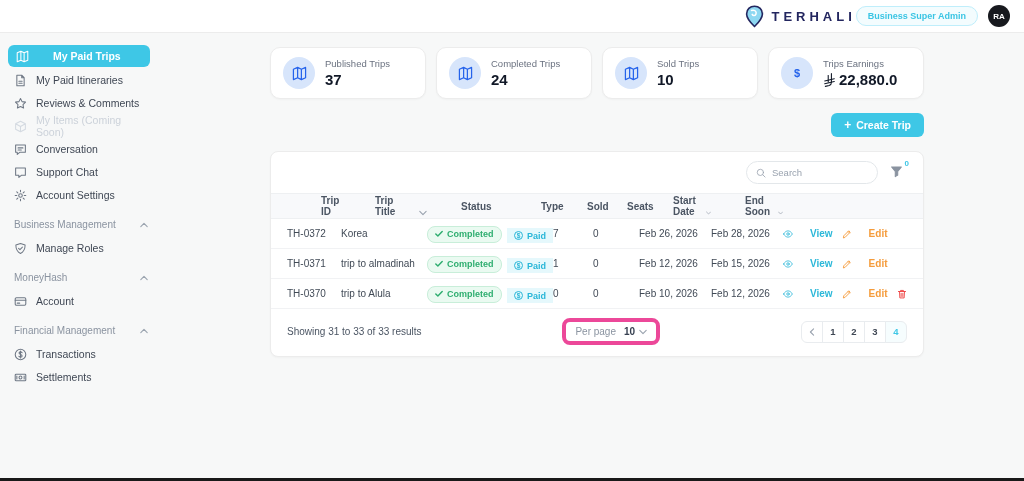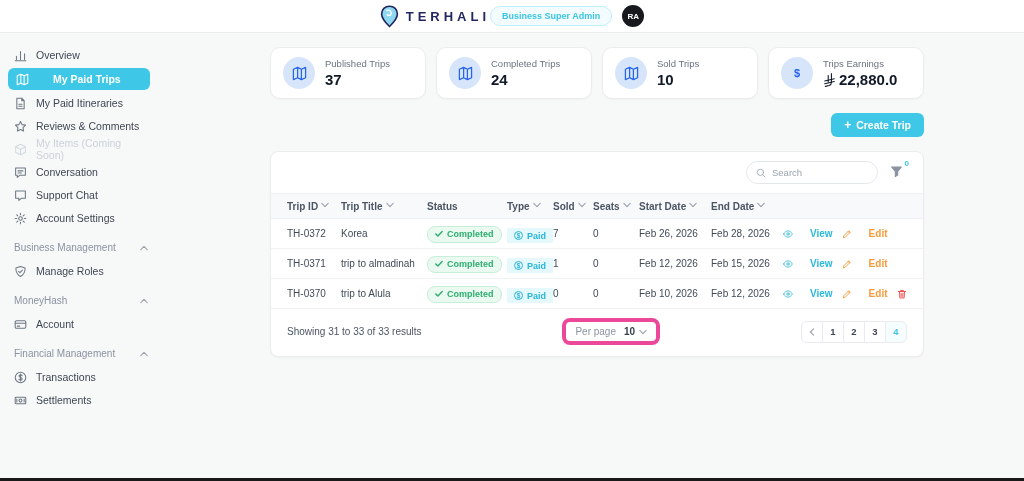--- a/index.html
+++ b/index.html
@@ -2,21 +2,21 @@
 <html><head>
 <meta charset="utf-8">
 <style>
   * { margin:0; padding:0; box-sizing:border-box; }
   html,body { width:1024px; height:481px; }
   body { font-family:"Liberation Sans","DejaVu Sans",sans-serif; background:#f7f8f8; overflow:hidden; }
   .screen { position:relative; width:1024px; height:481px; background:#f7f8f8; }
 
   
   .topbar { height:33px; background:#ffffff; border-bottom:1px solid #ececec;
-            display:flex; align-items:center; justify-content:center; padding:0 14px; }
+            display:flex; align-items:center; justify-content:flex-end; padding:0 14px; }
   .brand { display:flex; align-items:center; gap:7px; }
   .brand-text { font-size:13px; font-weight:800; letter-spacing:4px; color:#23265f; }
   .top-right { display:flex; align-items:center; gap:10px; }
   .role-badge { font-size:9px; font-weight:700; color:#3bc5e4; background:#f3fcfe;
                 border:1px solid #bfeefb; border-radius:999px; padding:4px 11px; }
   .avatar { width:22px; height:22px; border-radius:50%; background:#17191e; color:#fff;
             font-size:8px; font-weight:700; display:flex; align-items:center; justify-content:center; }
 
   
   .app { display:flex; height:444px; }
@@ -66,21 +66,21 @@
   .search-box input { border:none; outline:none; width:100%; font-size:9.5px; color:#374151;
                       font-family:inherit; background:transparent; }
   .search-box input::placeholder { color:#9aa3af; }
   .filter-wrap { position:relative; padding-right:6px; cursor:pointer; }
   .filter-wrap .ic { width:13px; height:13px; stroke:#8a93a0; fill:#8a93a0; }
   .filter-count { position:absolute; top:-5px; right:0; font-size:8px; color:#3ec7e6; font-weight:700; }
 
   .tgrid { display:grid; grid-template-columns:54px 86px 80px 46px 40px 46px 72px 72px 1fr;
            align-items:center; padding:0 16px; }
   .thead { background:#f8f9fb; border-top:1px solid #eef0f2; border-bottom:1px solid #eef0f2; height:26px; }
-  .th { font-size:10px; font-weight:700; color:#4b5563; display:flex; align-items:flex-start; gap:3px; }
+  .th { font-size:10px; font-weight:700; color:#4b5563; display:flex; align-items:flex-end; gap:3px;margin-left:34px; }
   .trow { height:30px; border-bottom:1px solid #f1f2f4; }
   .td { font-size:10px; color:#414a56; }
   .badge-done { display:inline-flex; align-items:center; gap:4px; font-size:9px; font-weight:600;
                 color:#2fae70; background:#eafaf1; border:1px solid #c8eed9; border-radius:8px; padding:2.5px 7px; }
   .badge-done .ic { width:8px; height:8px; stroke:#2fae70; stroke-width:1.8; }
   .badge-paid { display:inline-flex; align-items:center; gap:4px; font-size:9px; font-weight:600;
                 color:#29b6d8; background:#e5f8fc; border-radius:0; padding:2.5px 7px; }
   .coin { width:9px; height:9px; border:1px solid #29b6d8; border-radius:50%; font-size:6.5px;
           display:inline-flex; align-items:center; justify-content:center; }
   .actions { display:flex; align-items:center; gap:9px; }
@@ -123,26 +123,20 @@
       <span class="role-badge">Business Super Admin</span>
       <div class="avatar">RA</div>
     </div>
   </div>
 
   <div class="app">
 
     <div class="sidebar">
       <div class="side-inner">
 
-        <div class="side-item">
-          <svg class="ic" viewBox="0 0 16 16">
-              <path d="M3 13 V9 M8 13 V3 M13 13 V6 M1.5 14.5 h13"></path>
-            </svg>
-          <span>Overview</span>
-        </div>
 
         <div class="side-item active">
           <svg class="ic" viewBox="0 0 16 16">
               <path d="M1.5 3.5 L6 1.5 L10 3.5 L14.5 1.5 V12.5 L10 14.5 L6 12.5 L1.5 14.5 Z M6 1.5 V12.5 M10 3.5 V14.5"></path>
             </svg>
           <span>My Paid Trips</span>
         </div>
 
         <div class="side-item">
           <svg class="ic" viewBox="0 0 16 16">
@@ -363,21 +357,21 @@
                 <path d="M1 1 L5 5 L9 1"></path>
               </svg>
             </div>
           <div class="th">
               <span>Start Date</span>
               <svg class="ic-sm" viewBox="0 0 10 6">
                 <path d="M1 1 L5 5 L9 1"></path>
               </svg>
             </div>
           <div class="th">
-              <span>End Date</span>
+              <span>End Soon</span>
               <svg class="ic-sm" viewBox="0 0 10 6">
                 <path d="M1 1 L5 5 L9 1"></path>
               </svg>
             </div>
           <div class="th"></div>
         </div>
 
         <div class="tgrid trow">
           <div class="td">TH-0372</div>
           <div class="td">Korea</div>

